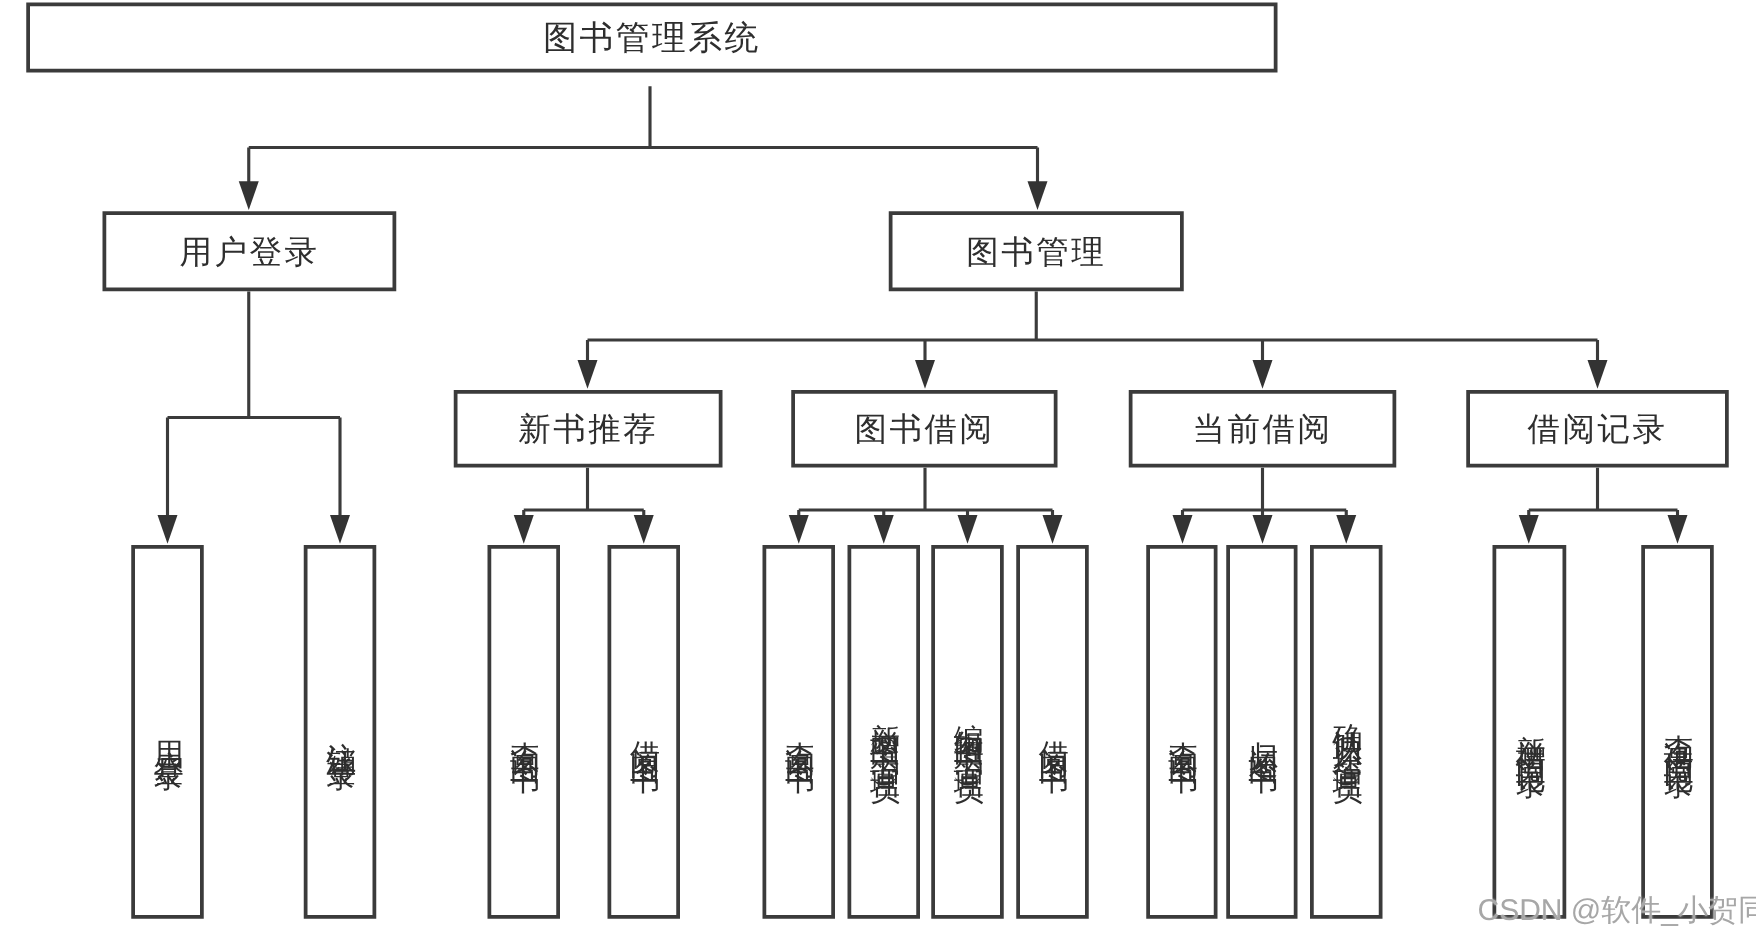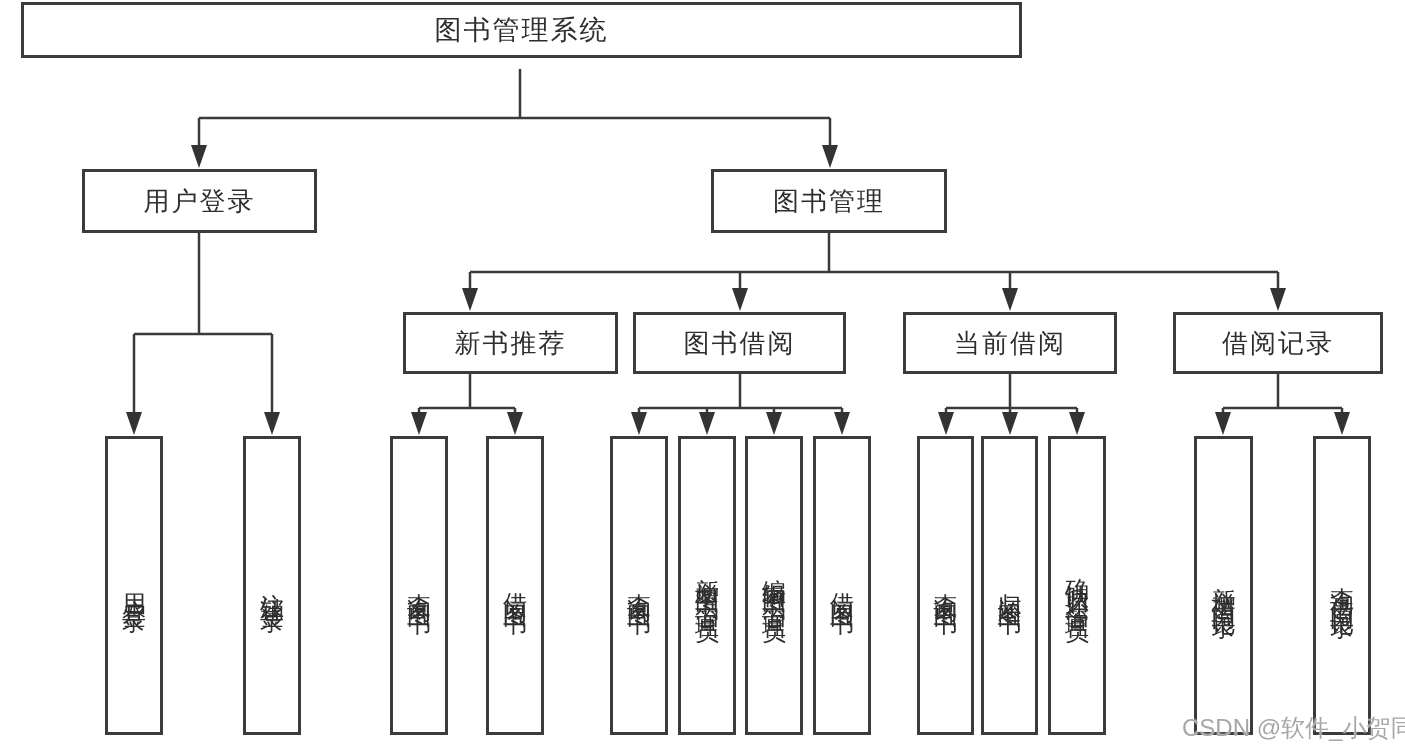--- a/index.html
+++ b/index.html
@@ -103,21 +103,21 @@
     <span>图书管理系统</span>
   </div>
 
   <div class="node node-mid" style="left:82px; top:169px; width:235px; height:64px;">
     <span>用户登录</span>
   </div>
   <div class="node node-mid" style="left:711px; top:169px; width:236px; height:64px;">
     <span>图书管理</span>
   </div>
 
-  <div class="node node-mid" style="left:363px; top:312px; width:215px; height:62px;margin-left:40px;">
+  <div class="node node-mid" style="left:363px; top:312px; width:215px; height:62px;">
     <span>新书推荐</span>
   </div>
   <div class="node node-mid" style="left:633px; top:312px; width:213px; height:62px;">
     <span>图书借阅</span>
   </div>
   <div class="node node-mid" style="left:903px; top:312px; width:214px; height:62px;">
     <span>当前借阅</span>
   </div>
   <div class="node node-mid" style="left:1173px; top:312px; width:210px; height:62px;">
     <span>借阅记录</span>

